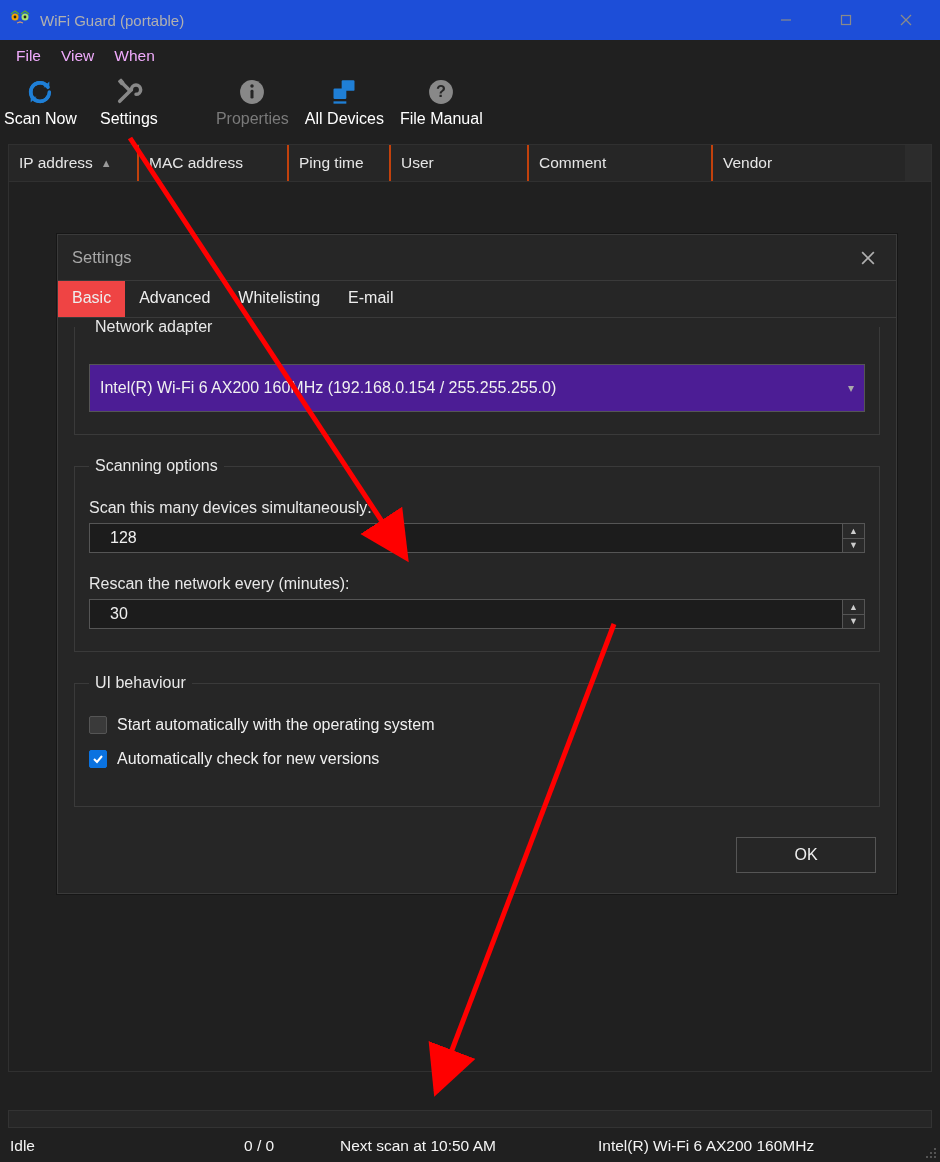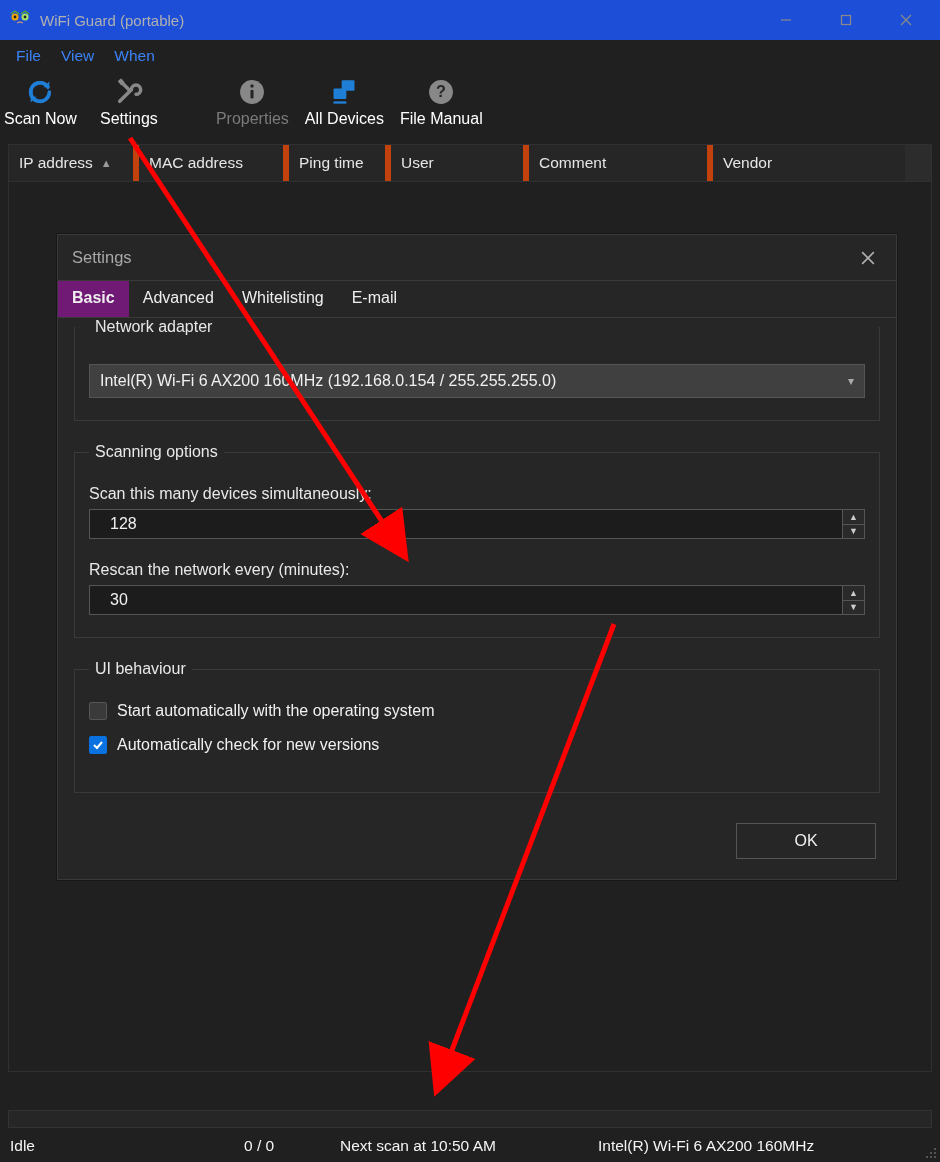--- a/index.html
+++ b/index.html
@@ -28,21 +28,21 @@
     width: 60px; height: 40px;
     display: flex; align-items: center; justify-content: center;
     color: #8a8a8a;
   }
   
   .menubar {
     height: 32px;
     display: flex;
     align-items: center;
     padding-left: 6px;
-    color: #3b82f6;
+    color: #f0abfc;
   }
   .menubar .menu-item { padding: 4px 10px; font-size: 15.5px; }
   
   .toolbar {
     display: flex;
     align-items: flex-start;
     padding: 4px 0 6px 0;
     gap: 8px;
   }
   .tool-btn {
@@ -62,21 +62,21 @@
     margin: 6px 8px 0 8px;
     border: 1px solid #303030;
     background: #262626;
     height: 38px;
   }
   .th {
     display: flex;
     align-items: center;
     padding: 0 10px;
     color: #e6e6e6;
-    border-right: 6px solid #c2410c;
+    border-right: 2px solid #c2410c;
     font-size: 15.5px;
     white-space: nowrap;
   }
   .th .sort-arrow { margin-left: 8px; color: #9a9a9a; font-size: 11px; }
   .table-body {
     margin: 0 8px;
     border: 1px solid #303030;
     border-top: none;
     height: 890px;
     background: #202020;
@@ -103,38 +103,38 @@
   }
   .dialog-titlebar .spacer { flex: 1; }
   .dialog-close { width: 40px; height: 40px; display:flex; align-items:center; justify-content:center; color:#b0b0b0; }
   .dialog-body { padding: 0 0 20px 0; }
   .tabs { display: flex; border-bottom: 1px solid #3a3a3a; }
   .tab {
     padding: 8px 14px 10px 14px;
     color: #eee;
     font-size: 16px;
   }
-  .tab.active { background: #701a75; font-weight: bold; }
+  .tab.active { background: #ef4444; }
   .tab-panel { padding: 0 10px; }
   fieldset {
     border: 1px solid #3a3a3a;
     margin: 0 6px 22px 6px;
     padding: 14px 14px 22px 14px;
   }
   fieldset legend {
     padding: 0 6px;
     color: #e8e8e8;
     font-size: 16px;
   }
   .select {
     display:flex; align-items:center; justify-content:space-between;
     border: 1px solid #555;
-    height: 34px;
+    height: 48px;
     padding: 12px 10px;
-    background: #404040;
+    background: #4c1d95;
     color: #f0f0f0;
     font-size: 16px;
     margin-top: 14px;
   }
   .field-label { color:#e8e8e8; font-size:16px; margin-bottom:6px; }
   .spinner-row { display:flex; }
   .spinner-input {
     flex:1;
     border:1px solid #555;
     background:#1c1c1c;

